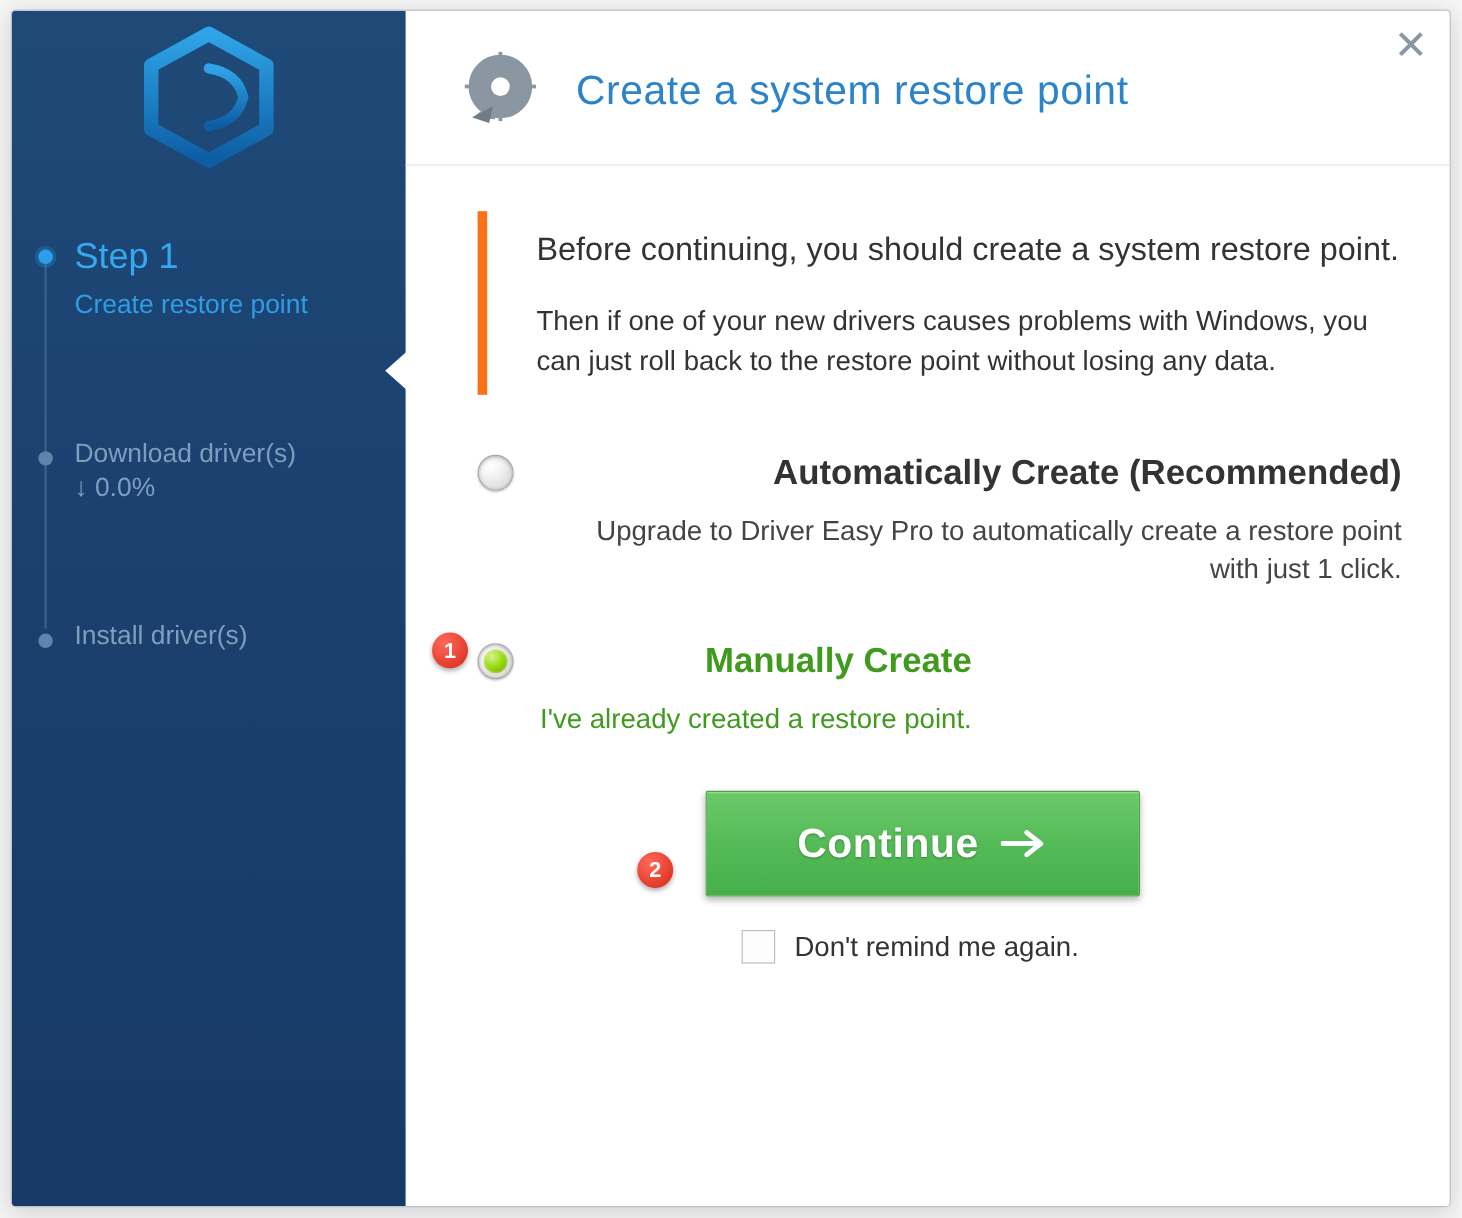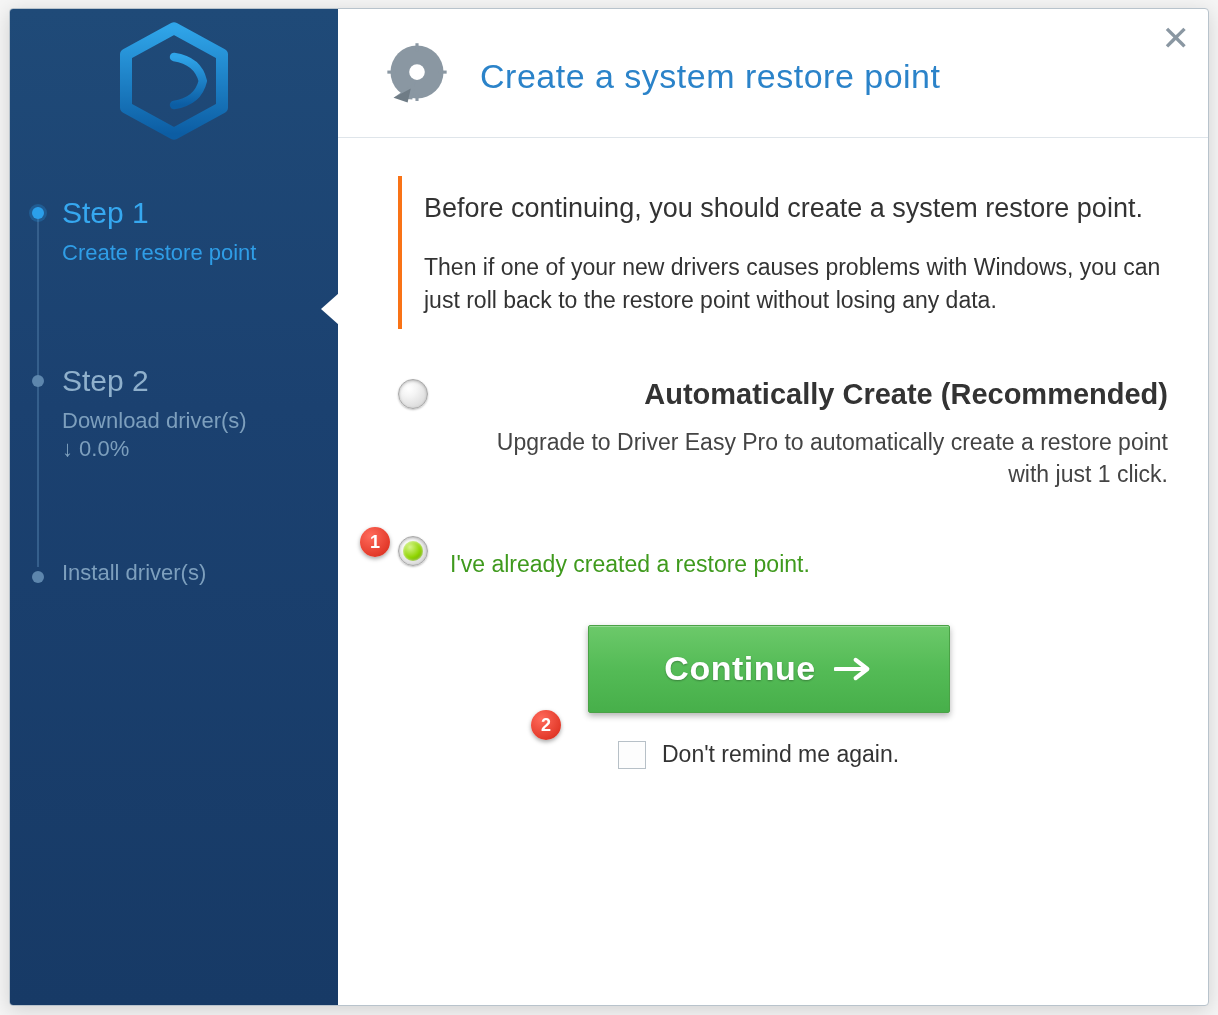--- a/index.html
+++ b/index.html
@@ -133,22 +133,22 @@
     color: #2b83c9;
     font-weight: 400;
     letter-spacing: .5px;
   }
 
   .content {
     padding: 38px 40px 0 60px;
     position: relative;
   }
   .intro {
-    border-left: 4px solid #f97316;
-    padding: 12px 0 12px 22px;
+    border-left: 8px solid #f97316;
+    padding: 12px 0 12px 41px;
     margin-bottom: 48px;
   }
   .intro .p1 {
     font-size: 27px;
     color: #333;
     line-height: 1.5;
     margin-bottom: 22px;
   }
   .intro .p2 {
     font-size: 23px;
@@ -243,20 +243,21 @@
     gap: 18px;
   }
   .continue-btn .arrow {
     display: inline-block;
   }
   .continue-btn .arrow svg { width: 40px; height: 28px; display:block; }
 
   .remind {
     margin-top: 28px;
     display: flex;
+    align-items: center;
     margin-left: 30px;
     gap: 16px;
   }
   .remind .cb {
     width: 26px;
     height: 26px;
     border: 1px solid #b7c0c7;
     background: #fdfdfd;
     cursor: pointer;
   }
@@ -293,21 +294,20 @@
       <div class="timeline-line"></div>
 
       <div class="step active">
         <span class="dot"></span>
         <div class="title">Step 1</div>
         <div class="subtitle">Create restore point</div>
       </div>
 
       <div class="step">
         <span class="dot"></span>
-        <div class="title">Step 2</div>
         <div class="subtitle" style="white-space:pre-line">Download driver(s)
 ↓ 0.0%</div>
       </div>
 
       <div class="step">
         <span class="dot"></span>
         <div class="subtitle">Install driver(s)</div>
       </div>
     </div>
 
@@ -342,20 +342,21 @@
         <span class="radio"></span>
         <div class="text">
           <div class="label">Automatically Create (Recommended)</div>
           <div class="desc">Upgrade to Driver Easy Pro to automatically create a restore point with just 1 click.</div>
         </div>
       </div>
 
       <div class="option selected">
         <span class="radio selected"></span>
         <div class="text">
+          <div class="label">Manually Create</div>
           <div class="desc">I've already created a restore point.</div>
         </div>
       </div>
 
       <span class="marker one">1</span>
       <span class="marker two">2</span>
 
       <div class="action-area">
         <div class="continue-btn">
           <span>Continue</span>

